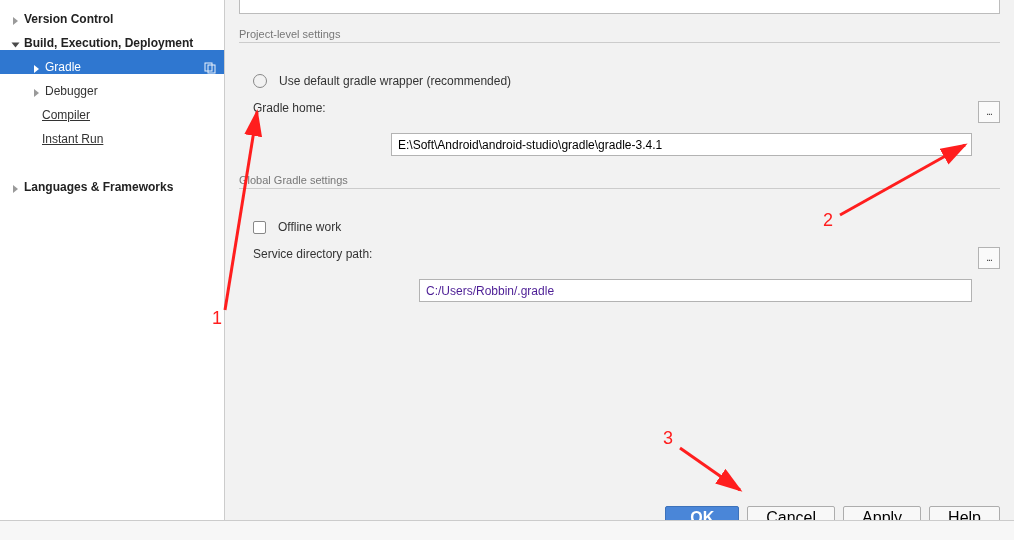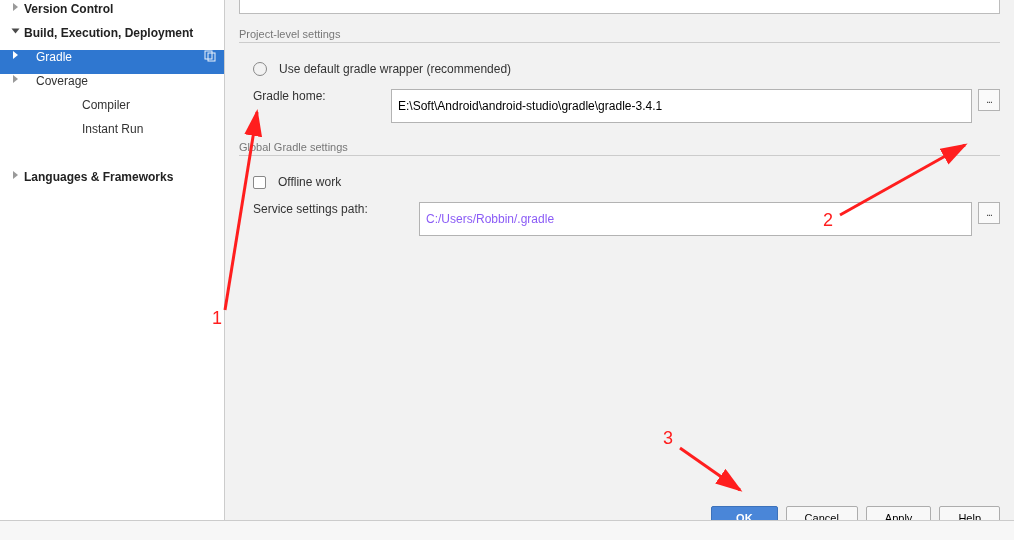--- a/index.html
+++ b/index.html
@@ -19,21 +19,21 @@
     }
     .sidebar {
       width: 225px;
       background: #fff;
       border-right: 1px solid #ccc;
       overflow-y: auto;
       padding-top: 2px;
     }
     .tree-item {
       display: flex;
-      align-items: flex-start;
+      align-items: flex-end;
       height: 24px;
       padding-right: 8px;
       cursor: pointer;
       white-space: nowrap;
     }
     .tree-item.bold { font-weight: bold; color: #222; }
     .tree-item.selected {
       background: #2f77d0;
       color: #fff;
     }
@@ -56,22 +56,22 @@
       transform: rotate(90deg);
       border-left-color: #4a4a4a;
     }
     .tree-label { flex: 1; }
     .copy-icon {
       width: 12px; height: 12px;
       opacity: 0.6;
     }
     .tree-item.selected .copy-icon { filter: brightness(2); opacity: 0.9; }
     .indent0 { padding-left: 10px; }
-    .indent1 { padding-left: 10px; gap: 12px; }
-    .indent2 { padding-left: 68px; }
+    .indent1 { padding-left: 31px; }
+    .indent2 { padding-left: 28px; text-decoration: underline; }
 
     .main {
       flex: 1;
       background: #f2f2f2;
       position: relative;
       display: flex;
       flex-direction: column;
     }
     .content-area {
       flex: 1;
@@ -83,21 +83,21 @@
       background: #fff;
       border: 1px solid #bcbcbc;
       border-top: none;
       margin-bottom: 10px;
     }
     .section-header {
       font-size: 11px;
       color: #777;
       padding: 4px 0 2px 0;
       border-bottom: 1px solid #ccc;
-      margin-bottom: 12px;
+      margin-bottom: 24px;
     }
     .radio-row, .check-row {
       display: flex;
       align-items: center;
       height: 28px;
       padding-left: 14px;
       gap: 12px;
     }
     .radio {
       width: 14px; height: 14px;
@@ -125,30 +125,31 @@
       align-items: flex-start;
       margin: 6px 0 14px 0;
     }
     .field-label {
       width: 152px;
       padding-left: 14px;
     }
     .field-label.short { width: 180px; }
     .text-input {
       flex: 1;
-      height: 34px;
+      height: 23px;
       border: 1px solid #b3b3b3;
       background: #fff;
       padding: 2px 6px;
       font-size: 12px;
       font-family: inherit;
+      margin-top: 32px;
     }
     .text-input.disabled {
       background: #fff;
-      color: #8b5cf6;
+      color: #4c1d95;
     }
     .browse-btn {
       width: 22px; height: 22px;
       margin-left: 6px;
       border: 1px solid #b3b3b3;
       background: #fafafa;
       font-size: 10px;
       line-height: 12px;
       text-align: center;
       letter-spacing: -1px;
@@ -163,21 +164,21 @@
       bottom: 10px;
       right: 14px;
       display: flex;
       gap: 8px;
     }
     .button-bar button {
       height: 24px;
       padding: 0 18px;
       border: 1px solid #adadad;
       background: #f8f8f8;
-      font-size: 11px;
+      font-size: 16px;
       border-radius: 2px;
       cursor: pointer;
     }
     .button-bar button.primary {
       background: #4a86d8;
       border-color: #3d72ba;
       color: #fff;
       font-weight: bold;
       padding: 0 24px;
     }
@@ -220,21 +221,21 @@
       <span class="tree-label">Gradle</span>
       <svg class="copy-icon" viewBox="0 0 12 12">
           <rect x="1" y="1" width="7" height="8" fill="none" stroke="#fff" stroke-width="1"></rect>
           <rect x="4" y="3" width="7" height="8" fill="none" stroke="#fff" stroke-width="1"></rect>
         </svg>
     </div>
     <div class="tree-item indent1">
       <span class="tree-arrow">
           <span class="arrow"></span>
         </span>
-      <span class="tree-label">Coverage</span>
+      <span class="tree-label">Debugger</span>
     </div>
     <div class="tree-item indent2">
       <span class="tree-arrow"></span>
       <span class="tree-label">Compiler</span>
     </div>
     <div class="tree-item indent2">
       <span class="tree-arrow"></span>
       <span class="tree-label">Instant Run</span>
     </div>
     <div class="tree-item indent2">
@@ -267,21 +268,21 @@
       </div>
 
       <div class="section-header">Global Gradle settings</div>
 
       <div class="check-row">
         <span class="checkbox"></span>
         <span>Offline work</span>
       </div>
 
       <div class="field-row">
-        <span class="field-label short">Service settings path:</span>
+        <span class="field-label short">Service directory path:</span>
         <input class="text-input disabled" type="text" value="C:/Users/Robbin/.gradle" style="">
         <div class="browse-btn">...</div>
       </div>
     </div>
 
     <div class="button-bar">
       <button class="primary">OK</button>
       <button>Cancel</button>
       <button>Apply</button>
       <button>Help</button>

